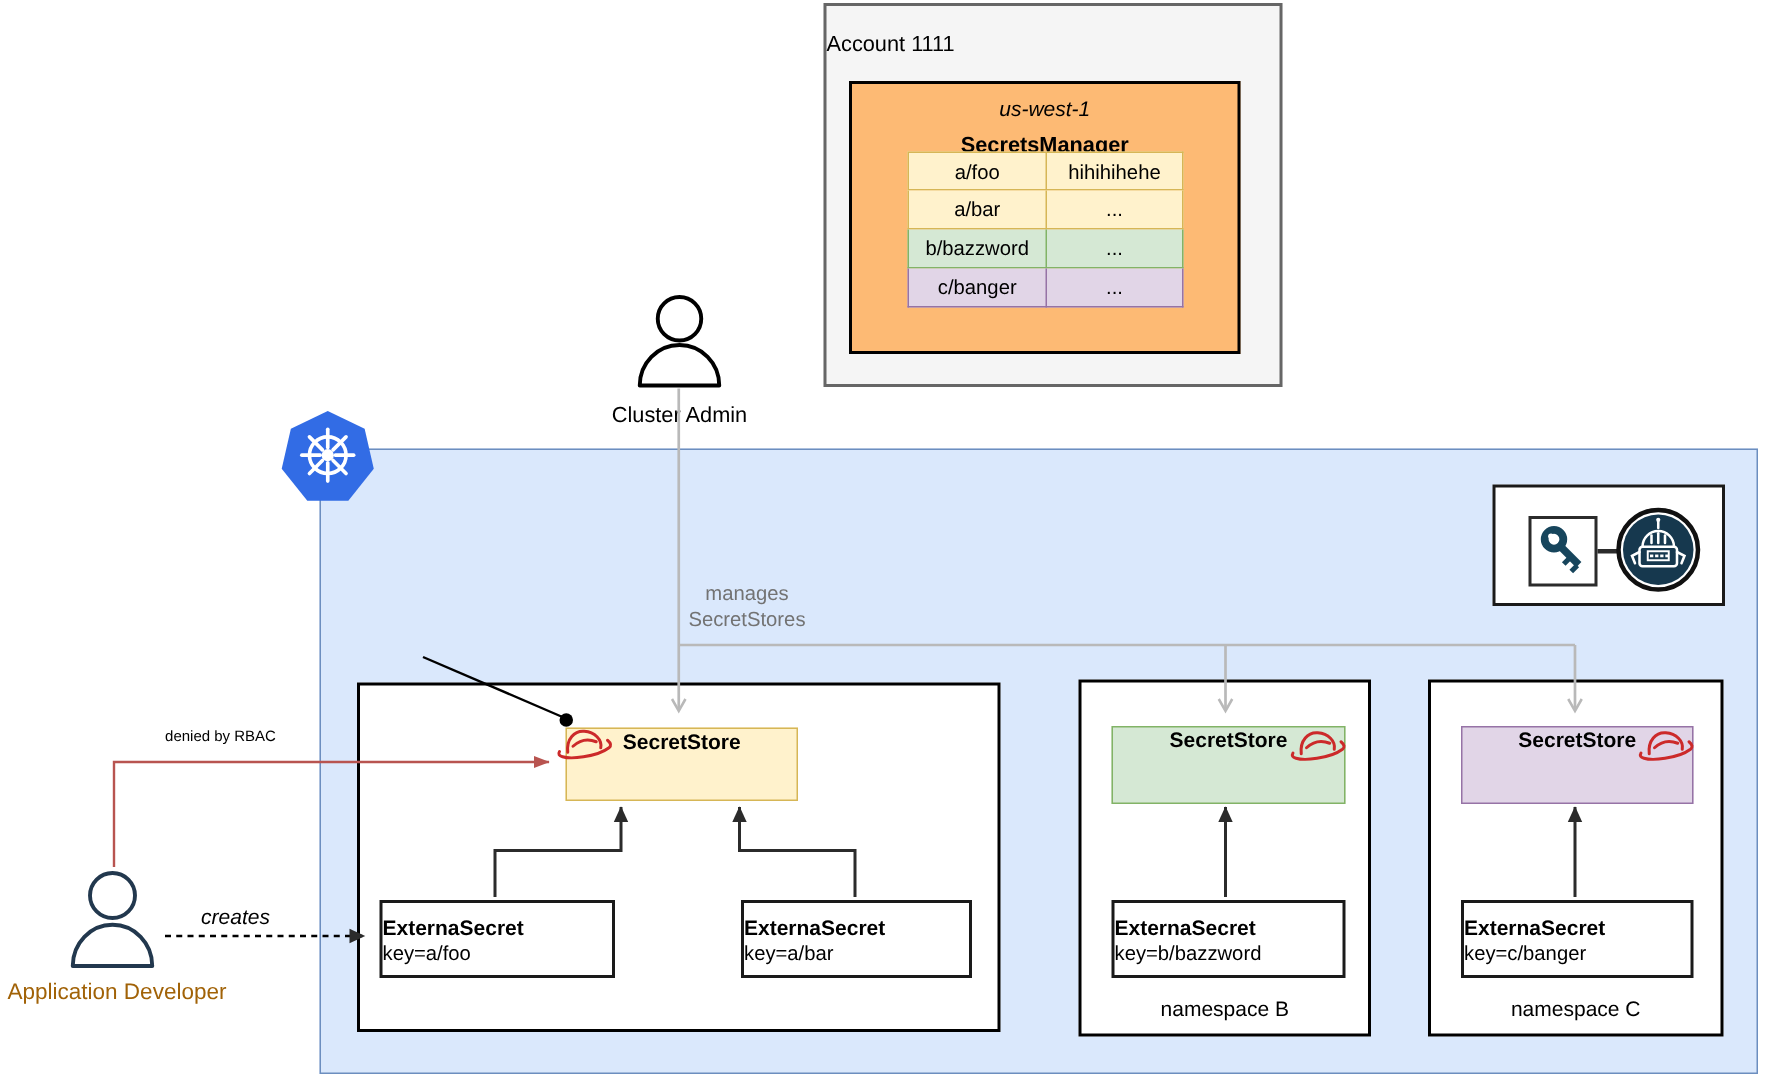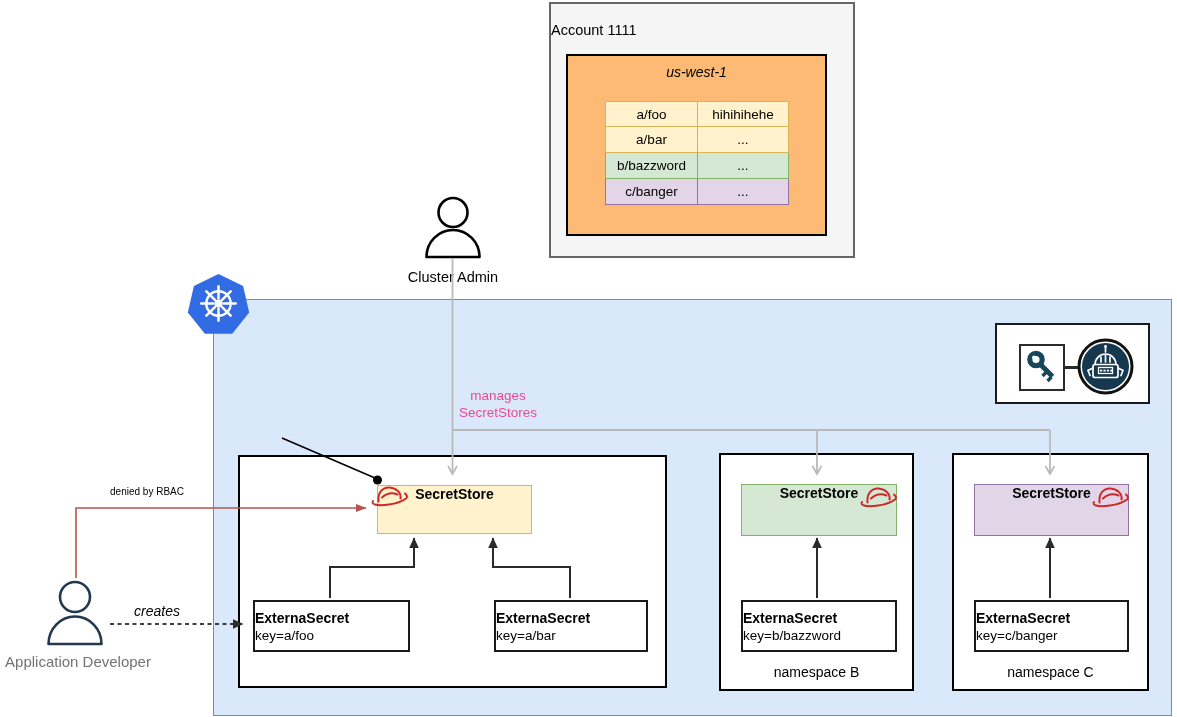--- a/index.html
+++ b/index.html
@@ -56,39 +56,40 @@
   .ext-secret .key { font-size:13.5px; line-height:17px; }
   .es-a1 { left:13px;  top:143px; width:157px; height:52px; }
   .es-a2 { left:254px; top:143px; width:154px; height:52px; }
   .es-b  { left:20px;  top:145px; width:156px; height:52px; }
   .es-c  { left:20px;  top:145px; width:155px; height:52px; }
 
   
   .admin-icon { left:424px; top:196px; width:58px; height:63px; }
   .admin-label { left:385px; top:269px; width:136px; text-align:center; font-size:14.5px; }
   .dev-icon { left:46px; top:579px; width:58px; height:67px; }
-  .dev-label { left:0px; top:653px; width:156px; text-align:center; font-size:15px; color:#737373; }
-
-  .manages-label { left:448px; top:387px; width:100px; font-size:13.5px; color:#ec4899; text-align:center; line-height:17px; }
+  .dev-label { left:0px; top:653px; width:156px; text-align:center; font-size:15px; color:#a16207; }
+
+  .manages-label { left:448px; top:387px; width:100px; font-size:13.5px; color:#737373; text-align:center; line-height:17px; }
   .role-label { left:238px; top:399px; width:168px; text-align:center; font-size:13.5px; line-height:19px; }
   .denied-label { left:84px; top:486px; width:126px; text-align:center; font-size:10px; }
   .creates-label { left:122px; top:603px; width:70px; text-align:center; font-style:italic; font-size:14px; }
 
   .overlay { position:absolute; left:0; top:0; width:1177px; height:717px; pointer-events:none; }
   .txt { position:absolute; }
 </style>
 </head>
 <body>
 
 <div class="stage">
 
   <div class="abs account-box">
     <div class="abs account-title">Account 1111</div>
     <div class="abs region-box">
       <div class="abs region-name">us-west-1</div>
+      <div class="abs service-name">SecretsManager</div>
       <div class="abs secrets-table">
         <div class="srow row-yellow">
           <div class="k">a/foo</div>
           <div class="v">hihihihehe</div>
         </div>
         <div class="srow row-yellow">
           <div class="k">a/bar</div>
           <div class="v">...</div>
         </div>
         <div class="srow row-green">

